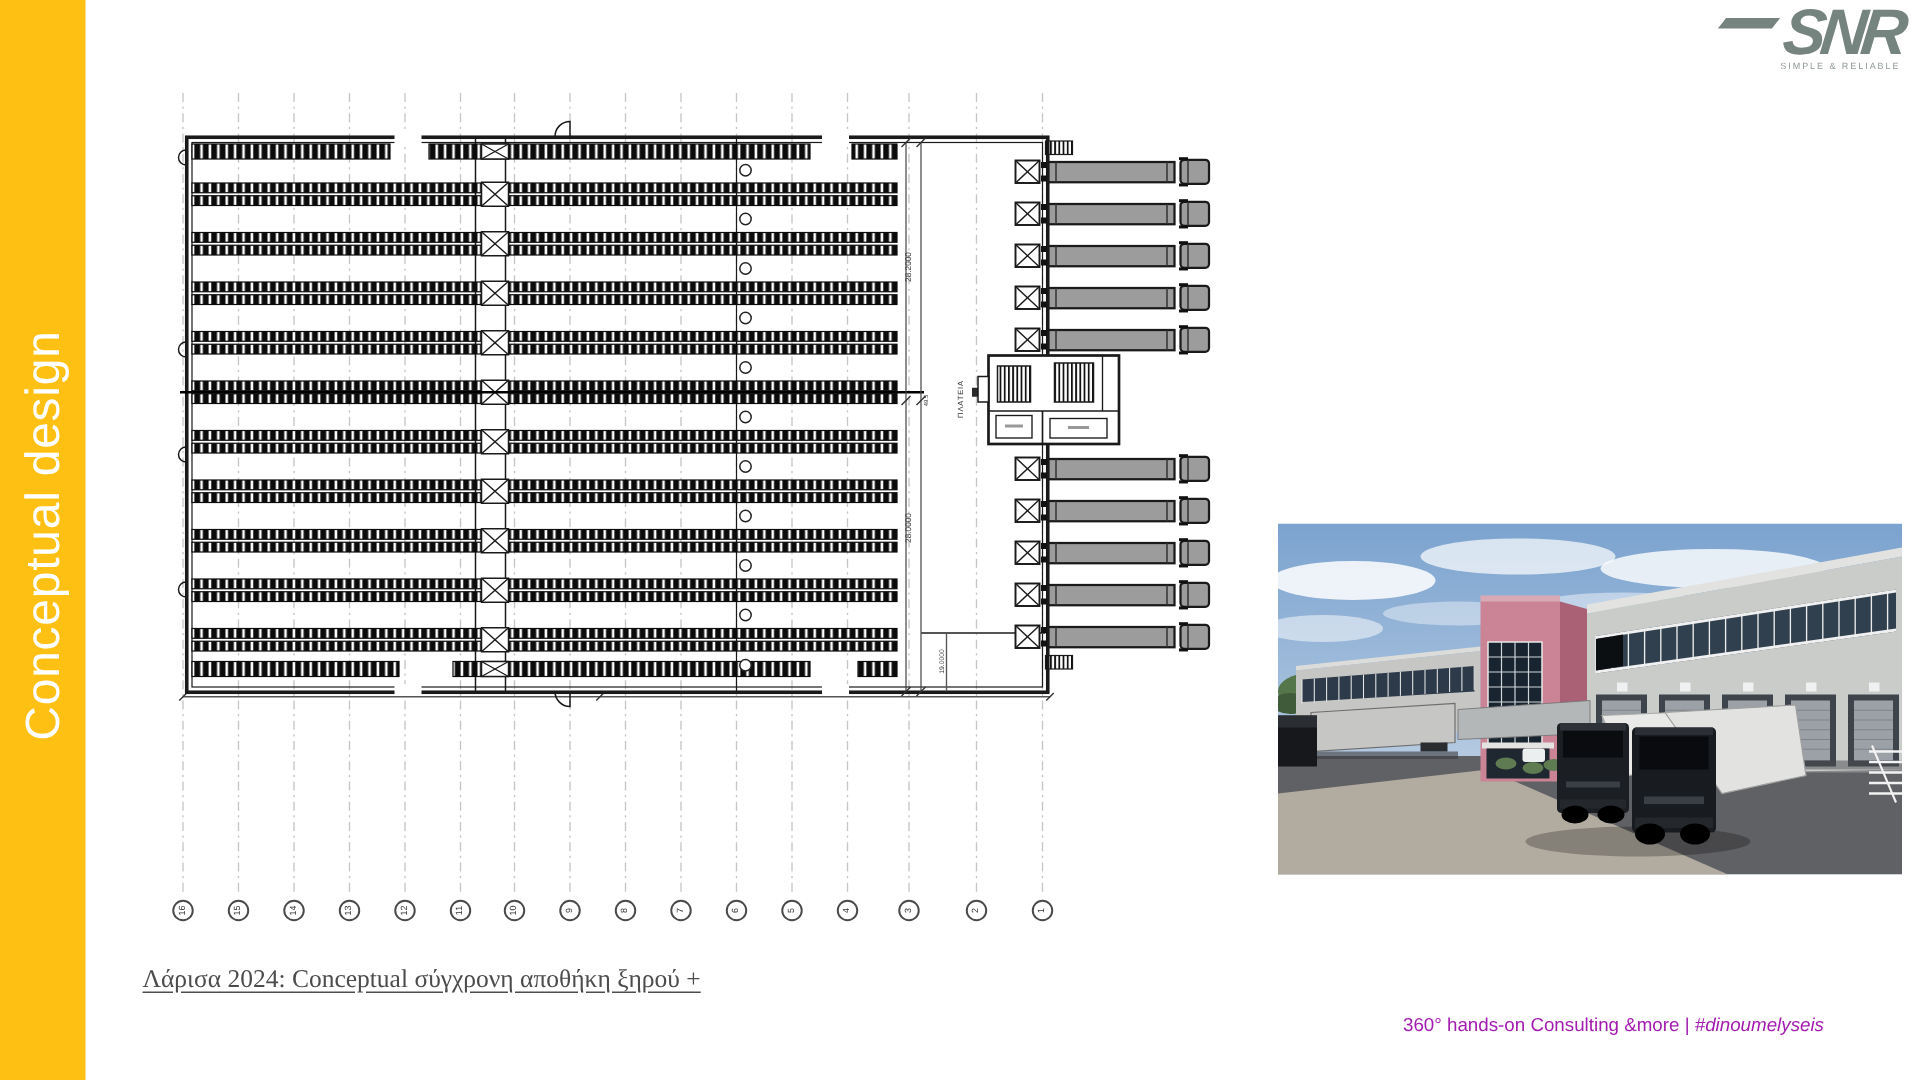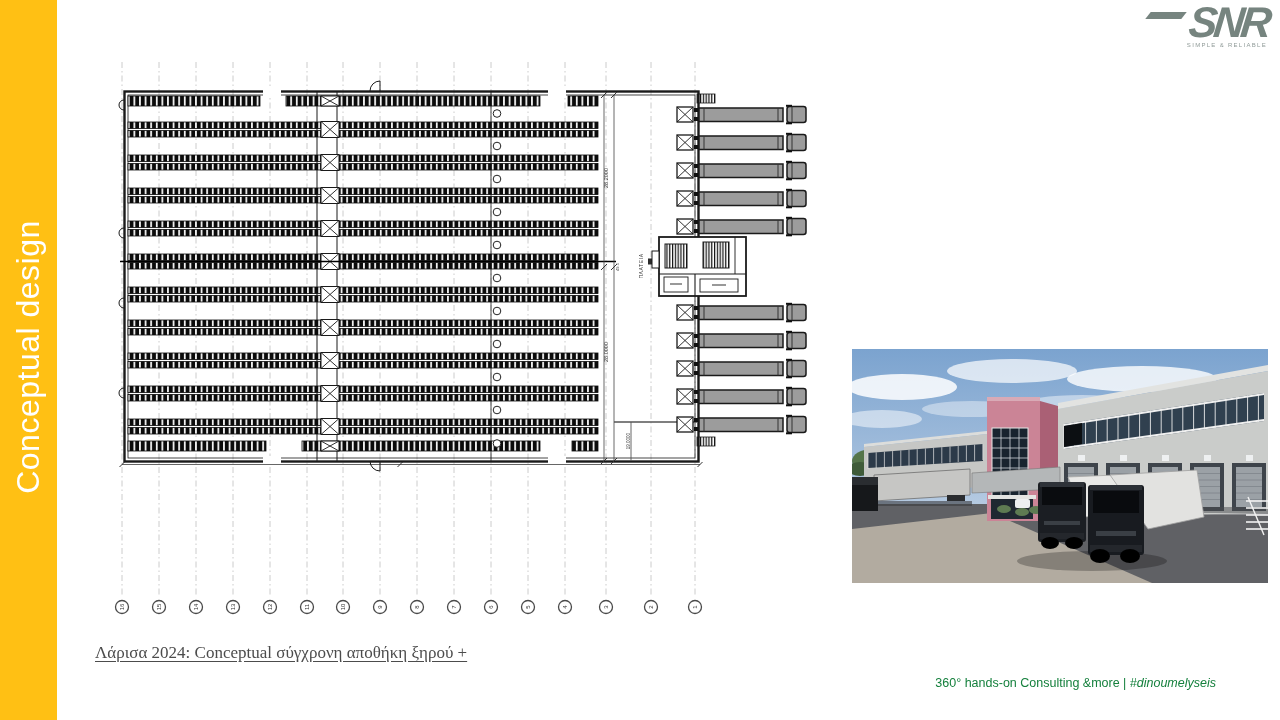--- a/index.html
+++ b/index.html
@@ -15,21 +15,21 @@
   .logo-snr{display:inline-block;font-size:43px;font-weight:bold;font-style:italic;
     letter-spacing:-4px;line-height:.95;transform:skewX(-6deg);margin-right:4px;}
   .logo-bar{position:absolute;left:6px;top:10px;width:36px;height:7px;transform:skewX(-38deg);}
   .logo-tag{font-size:6px;letter-spacing:1.3px;color:#909B98;margin-top:-1px;margin-right:5px;}
   
   #plan{position:absolute;left:55px;top:50px;width:790px;height:580px;}
   #photo{position:absolute;left:852px;top:349px;width:416px;height:234px;}
   
   .title{position:absolute;left:95px;top:641px;width:610px;font-size:17px;color:#4c4c4c;line-height:1.42;font-family:Liberation Serif, serif;}
   .title span{text-decoration:underline;text-underline-offset:3px;}
-  .footer{position:absolute;right:64px;top:676px;font-size:12.5px;color:#15803d;}
+  .footer{position:absolute;right:64px;top:676px;font-size:12.5px;color:#a21caf;}
   .footer .hash{font-style:italic;}
 </style>
 </head>
 <body>
 
 <div class="slide">
   <div class="sidebar" style="background: rgb(255, 192, 20);">
     <span class="sidebar-label" style="color: rgb(255, 255, 255);">Conceptual design</span>
   </div>
 

